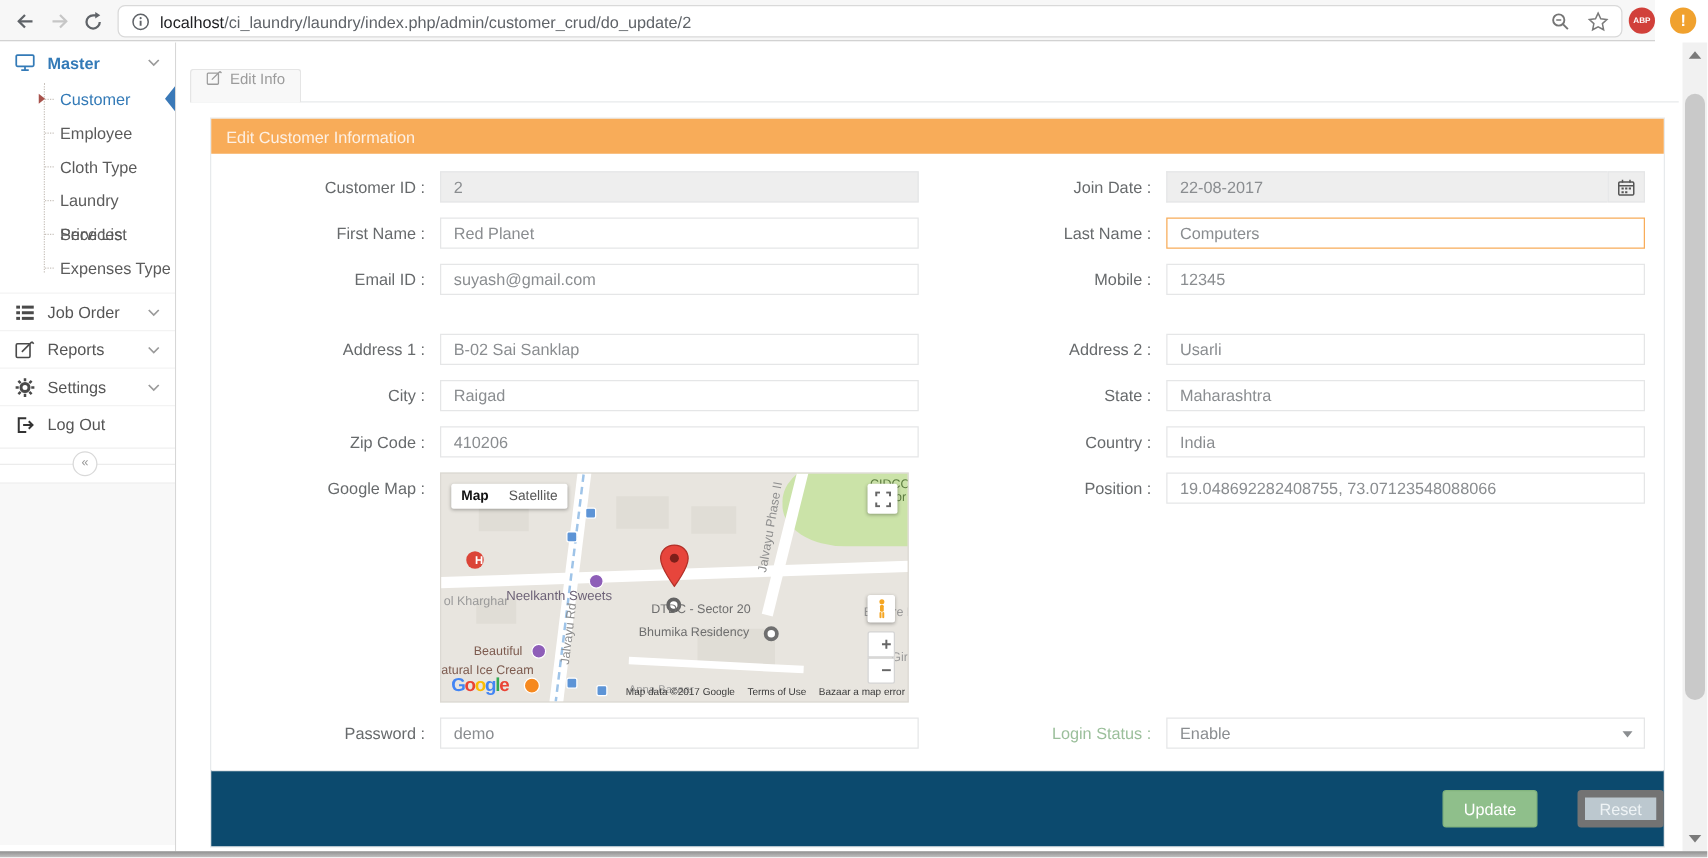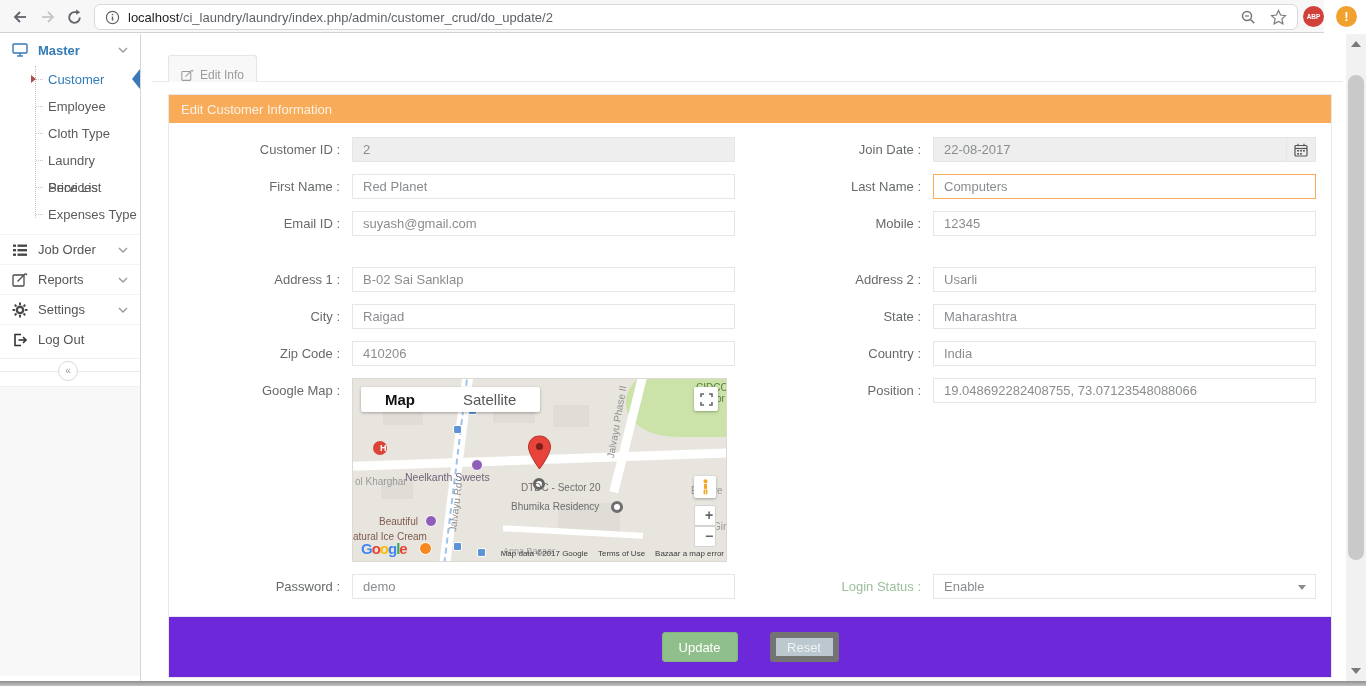--- a/index.html
+++ b/index.html
@@ -34,21 +34,21 @@
   .side-section { display:flex; align-items:center; height:30px; padding-left:12px; gap:10px; color:#555; border-top:1px solid #f3f3f3; cursor:pointer; position:relative; }
   .side-section .chev { position:absolute; right:12px; }
   .collapse-row { position:relative; height:28px; border-top:1px solid #f0f0f0; margin-top:4px; }
   .collapse-row::before { content:""; position:absolute; left:0; right:0; top:12px; border-top:1px solid #ececec; }
   .collapse-btn { position:absolute; left:58px; top:2px; width:20px; height:20px; border-radius:50%; background:#fff; border:1px solid #d9d9d9; color:#9a9a9a; font-size:10px; text-align:center; line-height:18px; cursor:pointer; }
   .side-bottom { height:290px; background:#f8f8f8; border-top:1px solid #f0f0f0; }
 
   
   .content { position:absolute; left:141px; top:0; width:1205px; height:647px; background:#fff; }
   .tab-row { position:absolute; left:11px; top:21px; width:1191px; height:27px; border-bottom:1px solid #e7eaec; }
-  .tab { display:inline-flex; align-items:flex-end; gap:6px; height:27px; margin-left:16px; padding:0 12px; background:#f8f8f8; border:1px solid #e5e5e5; border-bottom:none; border-radius:3px 3px 0 0; color:#9b9b9b; font-size:12px; cursor:pointer; }
+  .tab { display:inline-flex; align-items:flex-start; gap:6px; height:27px; padding:0 12px; background:#f8f8f8; border:1px solid #e5e5e5; border-bottom:none; border-radius:3px 3px 0 0; color:#9b9b9b; font-size:12px; cursor:pointer; }
 
   .card { position:absolute; left:27px; top:60px; width:1164px; height:584px; border:1px solid #e7eaec; background:#fff; }
   .card-header { height:28px; background:#f8ac59; color:#fdf0e4; font-size:13px; display:flex; align-items:center; padding:0 12px; }
   .card-body { position:relative; height:495px; padding:14px 15px 0 15px; }
   .form-grid { display:grid; grid-template-columns:1fr 1fr; column-gap:30px; }
   .frow { display:flex; align-items:center; margin-bottom:12px; }
   .frow.top { align-items:flex-start; }
   .flabel { flex:none; width:168px; text-align:right; padding-right:12px; color:#676a6c; font-size:13px; }
   .frow.top .flabel { padding-top:5px; }
   .finput { flex:1; height:25px; border:1px solid #e5e6e7; padding:0 10px; font-size:13px; color:#8a8d90; background:#fff; font-family:inherit; outline:none; min-width:0; }
@@ -56,21 +56,21 @@
   .finput.focus { border-color:#f8ac59; }
   .igroup { display:flex; flex:1; }
   .igroup .finput { border-right:none; }
   .addon { flex:none; width:30px; background:#eee; border:1px solid #e5e6e7; display:flex; align-items:center; justify-content:center; cursor:pointer; }
   .gap19 { height:19px; }
   .spacer159 { height:159px; }
   .flabel.green { color:#9bbf9b; }
   .fselect { flex:1; height:25px; border:1px solid #e5e6e7; padding:0 10px; font-size:13px; color:#8a8d90; background:#fff; display:flex; align-items:center; position:relative; cursor:pointer; }
   .sel-caret { position:absolute; right:9px; top:10px; width:0; height:0; border-left:4px solid transparent; border-right:4px solid transparent; border-top:5px solid #8a8d90; }
 
-  .card-footer { position:absolute; left:0; bottom:0; width:100%; height:61px; background:#6d28d9; border-top:1px solid #e7eaec; display:flex; align-items:center; justify-content:center; gap:32px;margin-top:12px; }
+  .card-footer { position:absolute; left:0; bottom:0; width:100%; height:61px; background:#0c4a6e; border-top:1px solid #e7eaec; display:flex; align-items:center; justify-content:flex-end; gap:32px;margin-top:12px; }
   .btn { height:30px; border-radius:3px; font-size:13px; font-family:inherit; cursor:pointer; }
   .btn-update { width:76px; background:#8fbf8b; border:1px solid #82b47e; color:#fff; }
   .btn-reset { width:69px; background:#bcc8cf; border:6px solid #737373; color:#eef3f5; }
 
   
   .map { flex:none; width:375px; height:184px; position:relative; background:#e8e5df; overflow:hidden; border:1px solid #dcd9d3; cursor:grab; }
   .map * { position:absolute; }
   .bld { background:#e0ddd6; }
   .park { right:-12px; top:-14px; width:112px; height:72px; background:#cbe3a8; border-radius:50% 0 0 45%; }
   .road { background:#fff; }
@@ -78,21 +78,21 @@
   .mlabel { font-size:10px; color:#8e8e8e; white-space:nowrap; }
   .poi { color:#7d5b4f; }
   .area { color:#9a9a9a; }
   .parklbl { color:#5c7c40; text-align:right; }
   .hosp { left:20px; top:62px; width:14px; height:14px; border-radius:50%; background:#db4437; color:#fff; font-size:9px; font-weight:bold; text-align:center; line-height:14px; }
   .transit { width:9px; height:9px; border-radius:2px; background:#5d94d6; border:1px solid #fff; }
   .pcirc { width:12px; height:12px; border-radius:50%; background:#8e5eb8; border:1px solid #fff; }
   .gcirc { width:12px; height:12px; border-radius:50%; background:#fff; border:3px solid #6f6f6f; }
   .pin-dot { left:180px; top:99px; width:12px; height:12px; border-radius:50%; background:#fff; border:3px solid #636363; }
   .mapctl { left:8px; top:8px; display:flex; background:#fff; box-shadow:0 1px 3px rgba(0,0,0,.3); border-radius:2px; }
-  .mapctl span { position:static; padding:4px 24px; font-size:15px; cursor:pointer; }
+  .mapctl span { position:static; padding:4px 8px; font-size:11px; cursor:pointer; }
   .ctl-map { font-weight:bold; color:#111; }
   .ctl-sat { color:#565656; }
   .fsbtn { right:8px; top:8px; width:24px; height:24px; background:#fff; border-radius:2px; box-shadow:0 1px 3px rgba(0,0,0,.3); display:flex; align-items:center; justify-content:center; cursor:pointer; }
   .pegman { right:10px; top:97px; width:22px; height:22px; background:#fff; border-radius:2px; box-shadow:0 1px 3px rgba(0,0,0,.3); display:flex; align-items:center; justify-content:center; cursor:pointer; }
   .zbtn { right:10px; width:22px; height:21px; background:#fff; border:1px solid #d4d4d4; color:#666; font-size:14px; font-weight:bold; text-align:center; line-height:19px; cursor:pointer; }
   .z-in { top:126px; border-radius:2px 2px 0 0; }
   .z-out { top:147px; border-radius:0 0 2px 2px; }
   .glogo { left:8px; bottom:4px; font-size:15px; font-weight:bold; letter-spacing:-1px; }
   .glogo span { position:static; }
   .gdot { left:66px; bottom:6px; width:13px; height:13px; border-radius:50%; background:#f6891f; border:1px solid #fff; }

